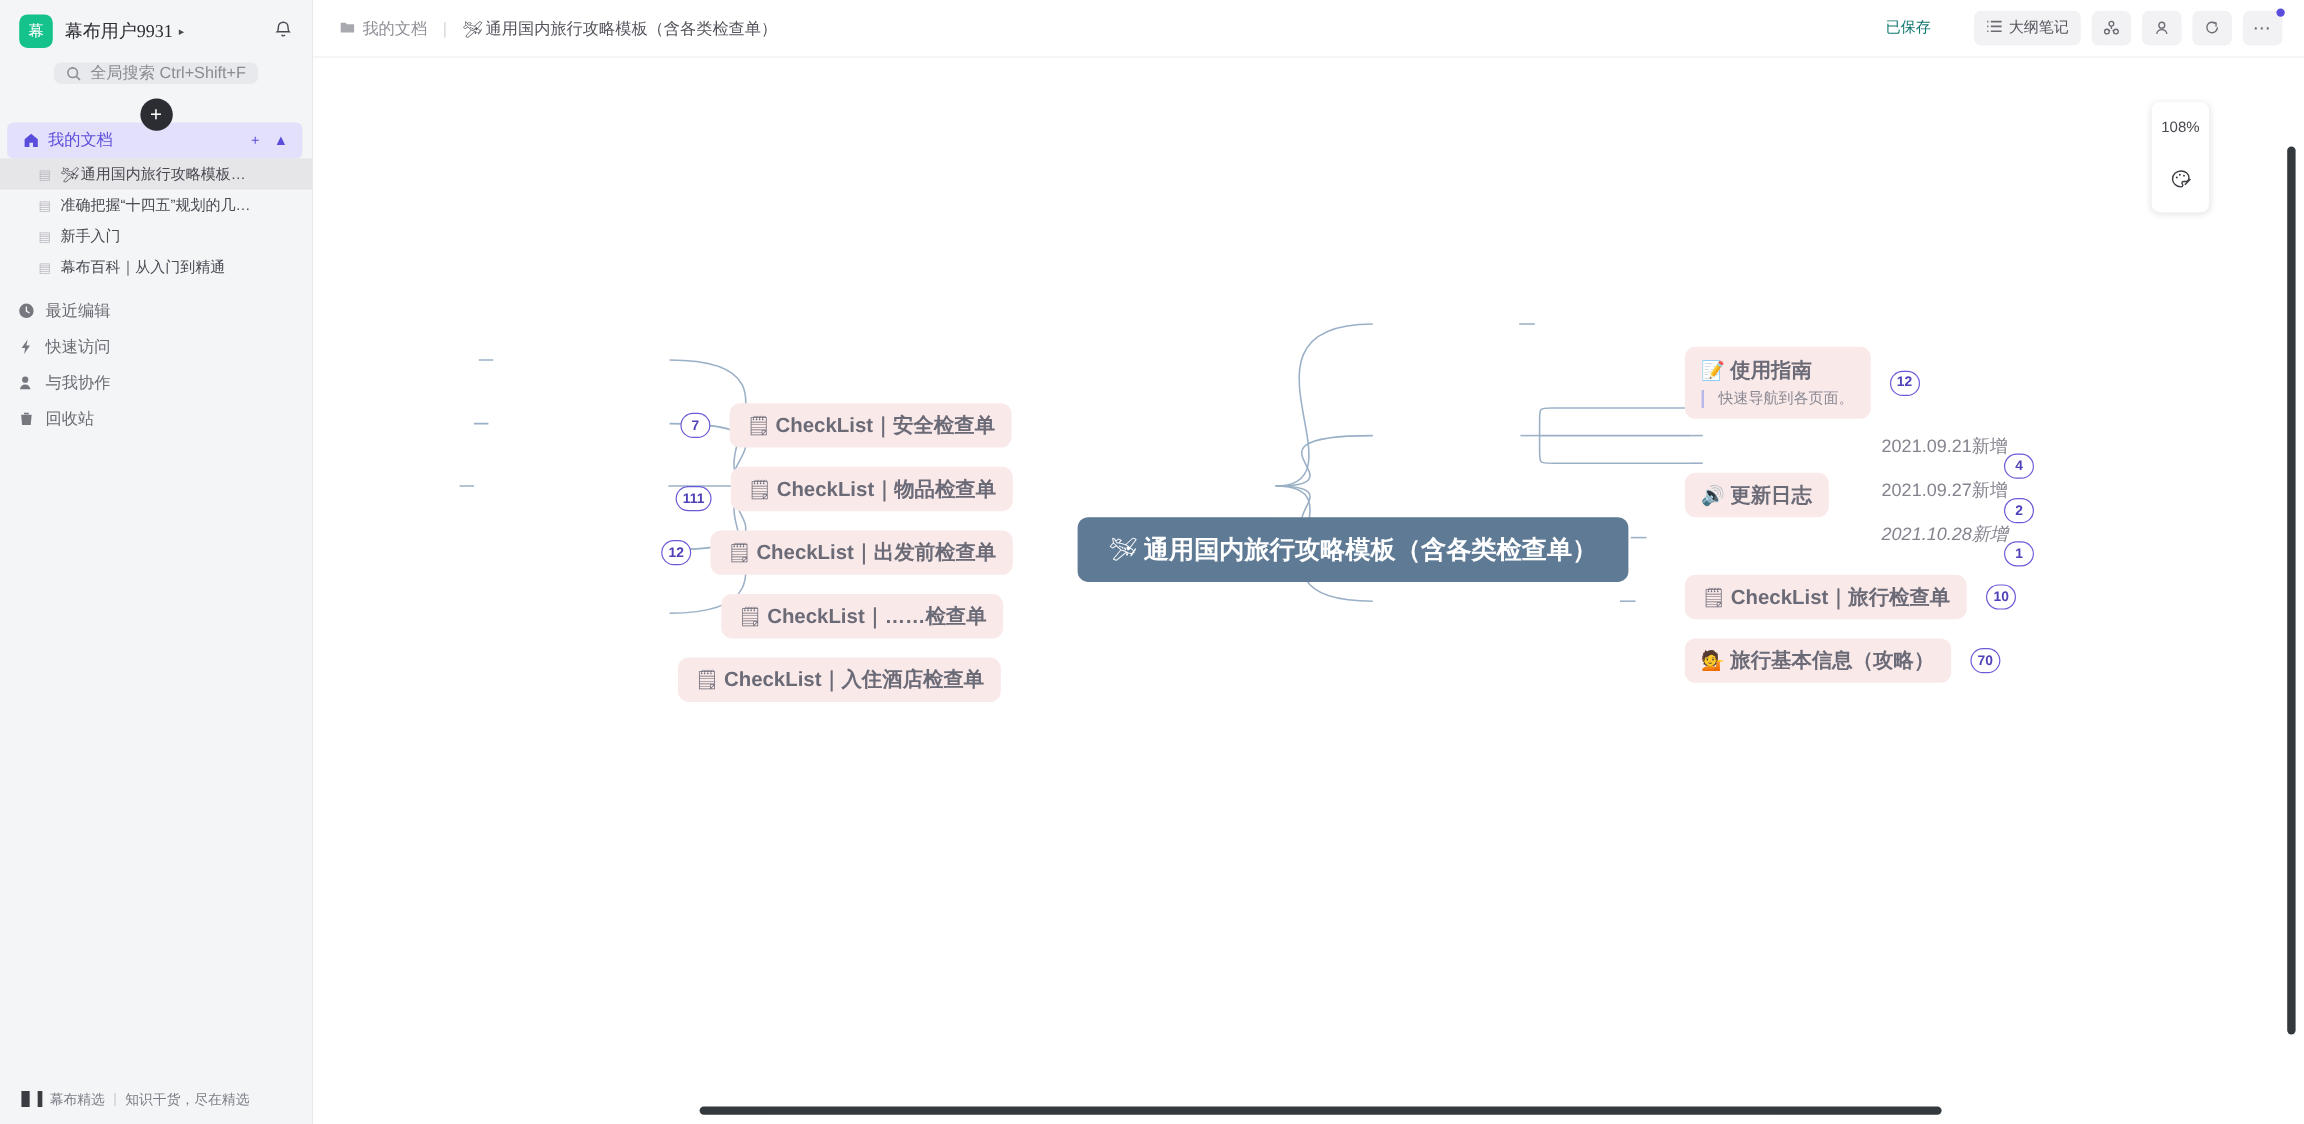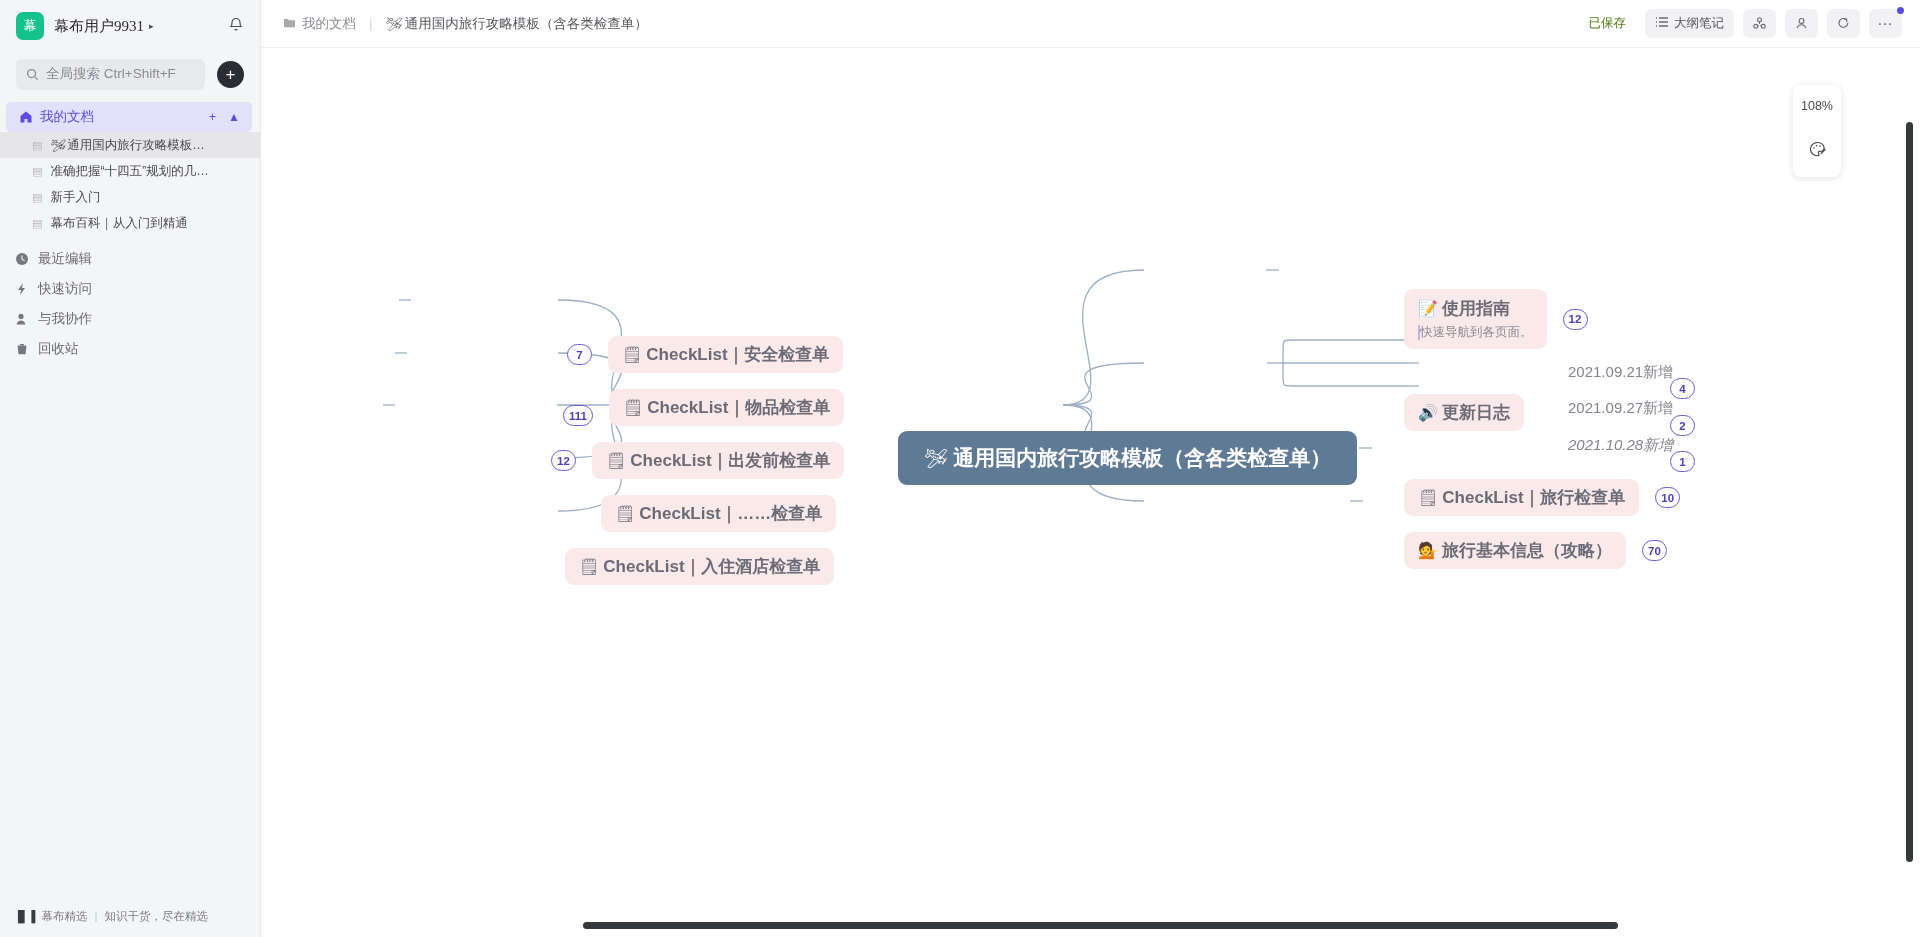--- a/index.html
+++ b/index.html
@@ -21,21 +21,21 @@
     color: #fff; font-size: 13px; display: flex; align-items: center;
     justify-content: center; flex: 0 0 28px;
   }
   .user-name {
     font-size: 15px; color: #2c2c33; margin-left: 10px; font-weight: 500;
     white-space: nowrap; overflow: hidden; font-family: Liberation Serif, serif;
   }
   .caret-r { margin-left: 5px; font-size: 9px; color: #4a4a52; }
   .bell { margin-left: auto; font-size: 17px; color: #4a4a52; }
 
-  .sb-search-row { display: flex; align-items: center; padding: 0 16px; height: 44px; gap: 12px; }
+  .sb-search-row { display: flex; align-items: center; padding: 0 16px; height: 44px; gap: 12px; flex-direction: column; }
   .search-box {
     flex: 1; height: 31px; background: #e8e9ec; border-radius: 6px;
     display: flex; align-items: center; padding: 0 10px; gap: 7px;
   }
   .search-ico { color: #8b8b93; font-size: 13px; display: flex; }
   .search-ph { font-size: 13.5px; color: #8b8b93; white-space: nowrap; }
   .plus-btn {
     width: 27px; height: 27px; border-radius: 50%; background: #2c2c33;
     color: #fff; font-size: 17px; line-height: 1; display: flex;
     align-items: center; justify-content: center; flex: 0 0 27px;
@@ -82,21 +82,21 @@
   #topbar {
     height: 48px; display: flex; align-items: center; padding: 0 18px 0 22px;
     border-bottom: 1px solid #eeeef0; background: #fff; position: relative; z-index: 5;
   }
   .crumb { display: flex; align-items: center; font-size: 13.5px; color: #8e8e96; gap: 6px; }
   .crumb .folder { font-size: 12px; color: #a8a8b0; }
   .crumb .divider { color: #d6d6dc; margin: 0 7px; }
   .crumb .cur { color: #55555e; display: flex; align-items: center; gap: 2px; }
 
   .tb-right { margin-left: auto; display: flex; align-items: center; gap: 9px; }
-  .saved { font-size: 12.5px; color: #4d7c0f; margin-right: 10px; }
+  .saved { font-size: 12.5px; color: #0f766e; margin-right: 27px; }
   .tb-btn {
     height: 29px; border-radius: 6px; background: #f2f2f4; display: flex;
     align-items: center; justify-content: center; padding: 0 10px; gap: 5px;
     font-size: 12.5px; color: #55555e; position: relative;
   }
   .tb-btn.sq { width: 33px; padding: 0; font-size: 14px; color: #6b6b73; }
   .tb-btn .badge-dot {
     position: absolute; top: -2px; right: -2px; width: 7px; height: 7px;
     border-radius: 50%; background: #5b4ddb;
   }
@@ -122,21 +122,21 @@
     min-width: 25px; height: 21px; border-radius: 11px; border: 1.5px solid #6a5bd8;
     color: #4f42b8; background: #fff; font-size: 11.5px; font-weight: bold;
     display: flex; align-items: center; justify-content: center; padding: 0 5px;
   }
 
   .guide-box { flex-direction: column; align-items: flex-start; padding: 8px 14px 9px 14px; }
   .guide-title { font-size: 17px; font-weight: bold; color: #6b6b78; display: flex; align-items: center; }
   .guide-title .emo { margin-right: 4px; font-size: 16px; font-weight: normal; }
   .guide-sub {
     margin-top: 5px; font-size: 12.5px; color: #8a8a94; font-weight: normal;
-    border-left: 2.5px solid #b8b8e8; padding-left: 0; line-height: 1.2;
+    border-left: 2.5px solid #b8b8e8; padding-left: 12px; line-height: 1.2;
   }
 
   .sub-label {
     position: absolute; font-size: 15px; color: #84848f; white-space: nowrap;
   }
 </style>
 </head>
 <body>
 
 <div id="app">

